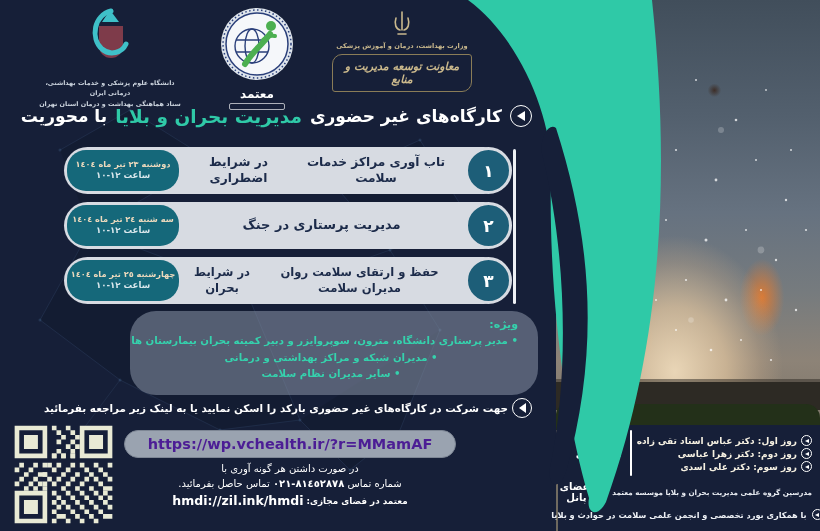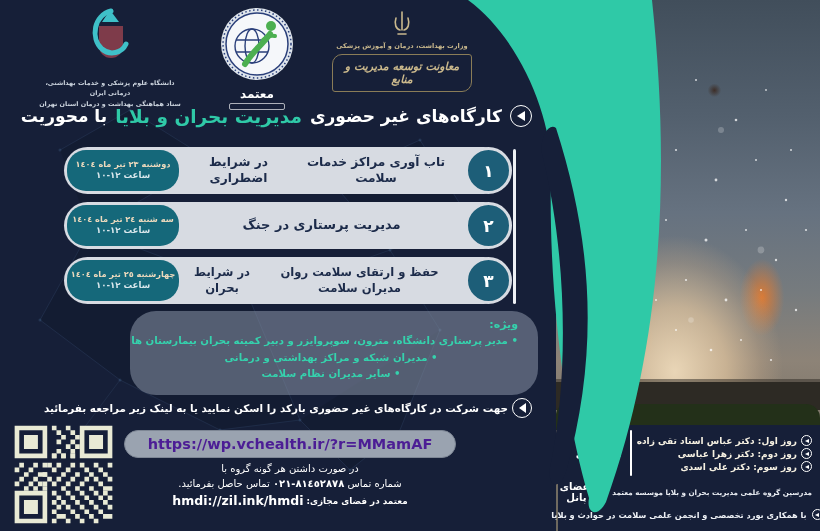--- a/index.html
+++ b/index.html
@@ -324,21 +324,21 @@
       <path d="M9 17h1v1h-1z M11 17h1v1h-1z M14 17h1v1h-1z M17 17h1v1h-1z M20 17h1v1h-1z"></path>
       <path d="M8 18h1v1h-1z M12 18h1v1h-1z M15 18h1v1h-1z M18 18h1v1h-1z"></path>
       <path d="M9 19h1v1h-1z M10 19h1v1h-1z M13 19h1v1h-1z M16 19h1v1h-1z M19 19h1v1h-1z M20 19h1v1h-1z"></path>
       <path d="M8 20h1v1h-1z M11 20h1v1h-1z M14 20h1v1h-1z M17 20h1v1h-1z"></path>
     </g>
     <line x1="8" y1="6.5" x2="13" y2="6.5" stroke="#e9ead5" stroke-width="1" stroke-dasharray="1 1"></line>
     <line x1="6.5" y1="8" x2="6.5" y2="13" stroke="#e9ead5" stroke-width="1" stroke-dasharray="1 1"></line>
   </svg>
 
   <div class="contact">
-    <div class="c1">در صورت داشتن هر گونه گروه با</div>
+    <div class="c1">در صورت داشتن هر گونه آوری با</div>
     <div class="c2">
       <span>شماره تماس</span>
       <span class="num">٨١٤٥٢٨٧٨-٠٢١</span>
       <span>تماس حاصل بفرمائید.</span>
     </div>
     <div class="c3">
       <span class="lbl">معتمد در فضای مجازی:</span>
       <span class="lnk">hmdi://zil.ink/hmdi</span>
     </div>
   </div>

